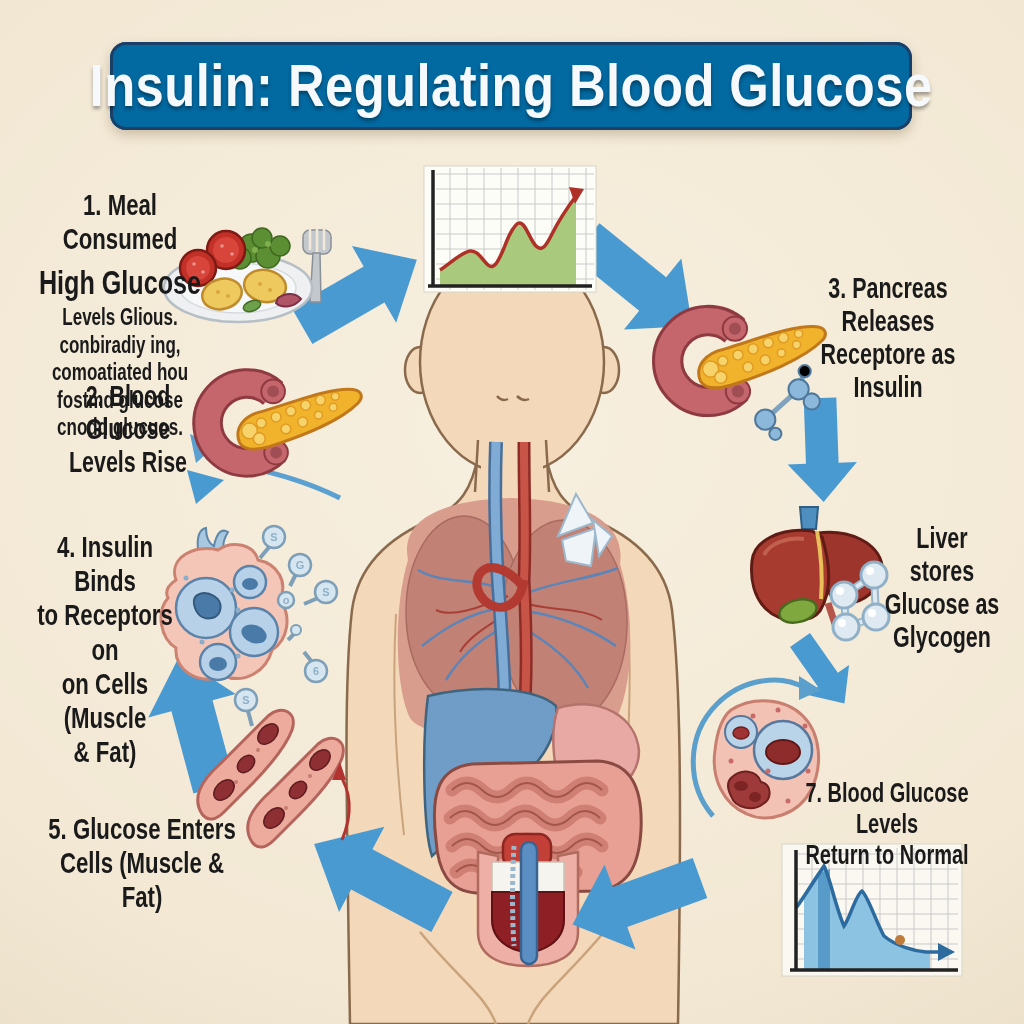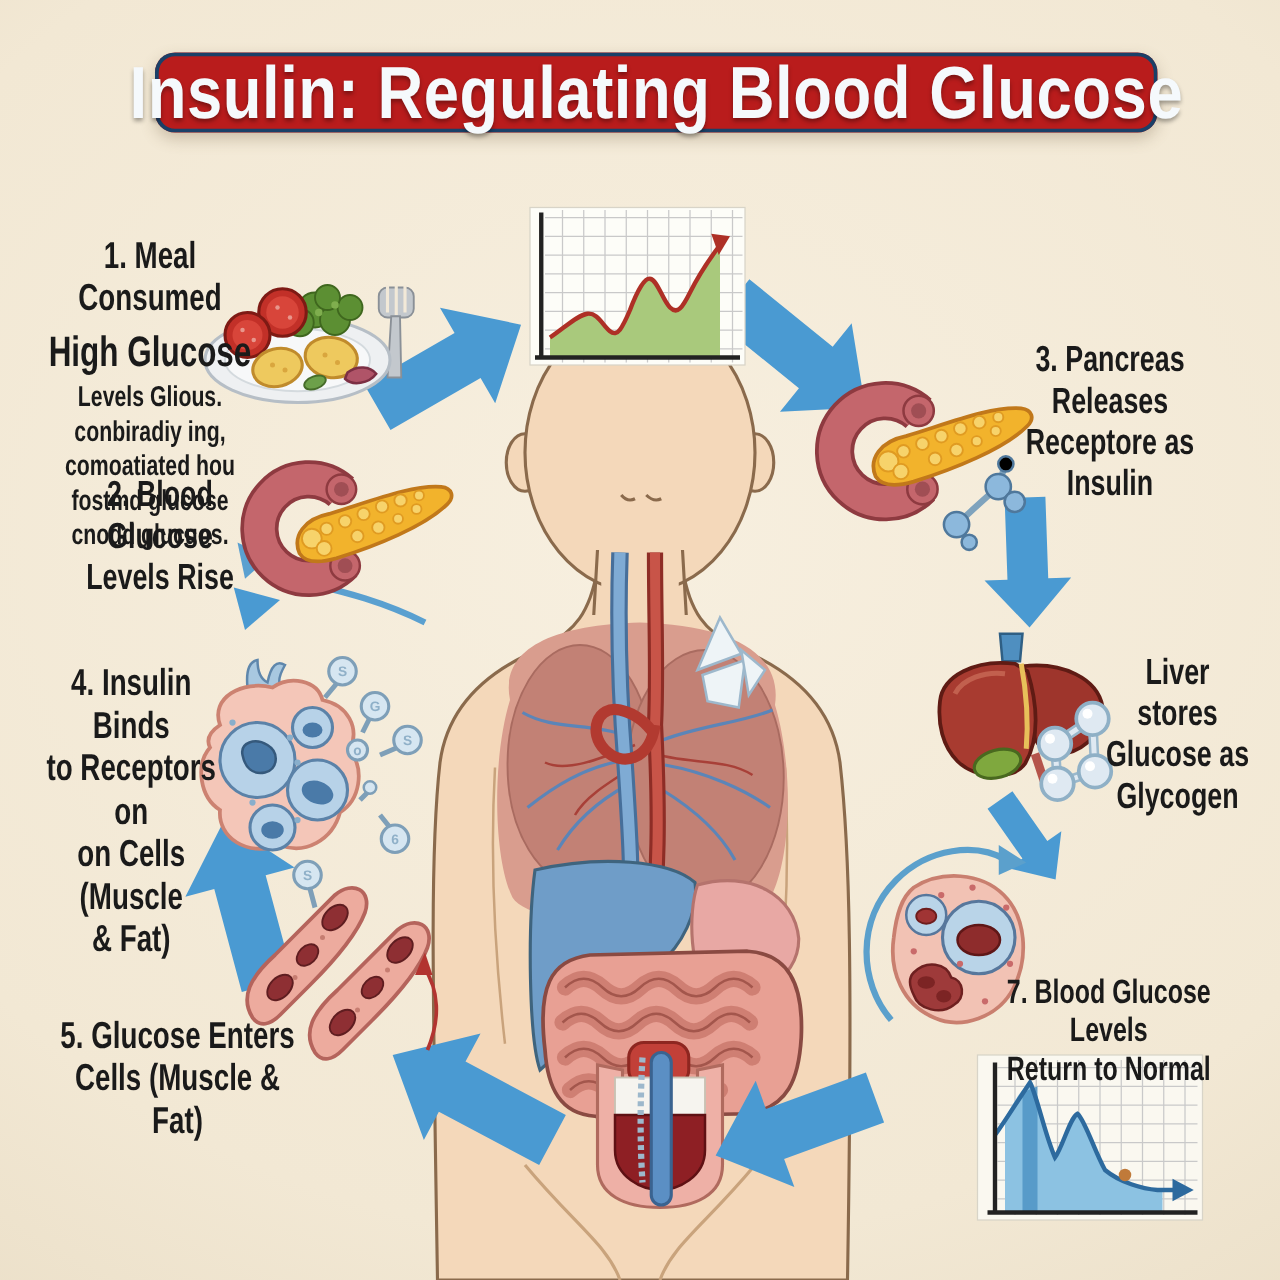--- a/index.html
+++ b/index.html
@@ -3,22 +3,22 @@
 <meta charset="utf-8">
 <style>
   html,body{margin:0;padding:0;}
   body{
     width:1024px;height:1024px;position:relative;overflow:hidden;
     font-family:"Liberation Sans",sans-serif;
     background:radial-gradient(ellipse 120% 100% at 50% 42%, #f7efdf 0%, #f2e8d4 55%, #e3d5ba 100%);
   }
   .abs{position:absolute;}
   .banner{
-    position:absolute;left:124px;top:42px;width:802px;height:64px;
-    background:#b91c1c;border-radius:16px;
+    position:absolute;left:110px;top:42px;width:802px;height:88px;
+    background:#0369a1;border-radius:16px;
     box-shadow:0 5px 12px rgba(110,90,60,.30), inset 0 0 0 3px #1a4068;
     display:flex;align-items:center;justify-content:center;z-index:6;
   }
   .banner span{
     color:#f5f9fc;font-weight:bold;font-size:59px;letter-spacing:.5px;
     transform:scaleX(.86);white-space:nowrap;
     text-shadow:0 3px 4px rgba(0,0,0,.35);
   }
   .step{
     position:absolute;font-weight:bold;color:#1a1a1a;text-align:center;

